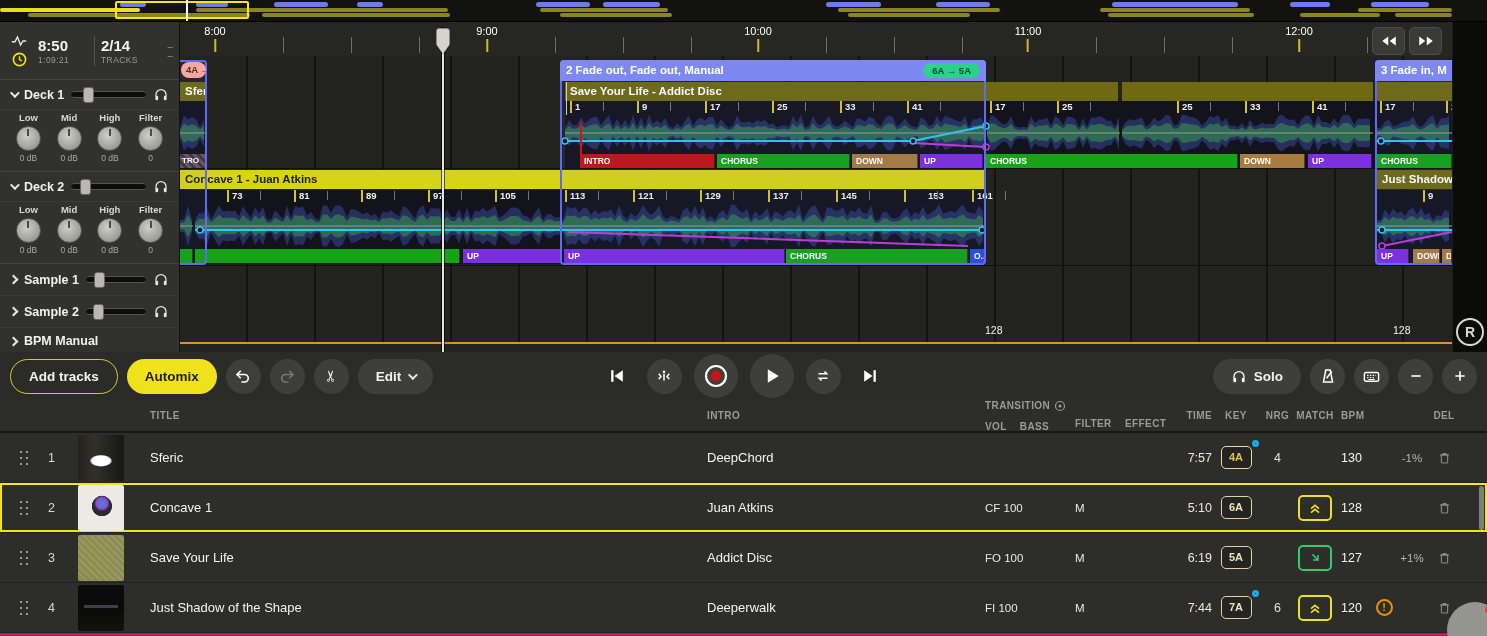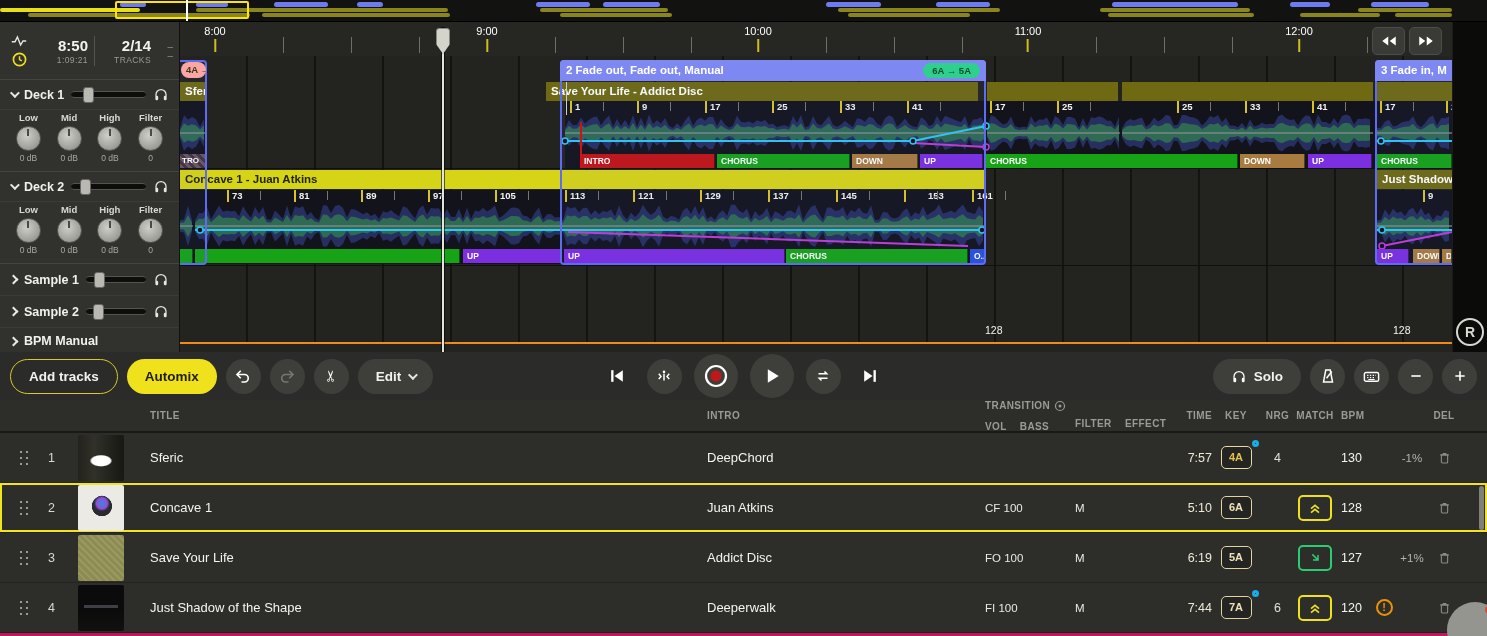--- a/index.html
+++ b/index.html
@@ -13,21 +13,21 @@
   .mview{position:absolute;top:1px;height:18px;border:2px solid #ffe600;border-radius:2px}
   .mplay{position:absolute;top:0;width:2px;height:21px;background:#fff}
 
   
   .main{position:absolute;left:0;top:22px;width:1487px;height:330px;display:flex}
 
   
   .sidebar{width:180px;height:330px;background:#31312e;border-right:1px solid #111;flex:none;overflow:hidden}
   .sb-top{height:58px;display:flex;align-items:center;border-bottom:1px solid #45453f;padding:0 6px;gap:6px}
   .sb-icons{display:flex;flex-direction:column;gap:5px;align-items:center;width:26px}
-  .sb-time{text-align:right;min-width:50px}
+  .sb-time{text-align:left;min-width:50px}
   .sb-time .big{color:#f2f2ee;font-size:15px;font-weight:bold}
   .sb-time .small{color:#9a9a94;font-size:8.5px;letter-spacing:.4px;margin-top:1px}
   .sb-div{width:1px;height:30px;background:#55554f}
   .sb-dashes{margin-left:auto;color:#8a8a84;font-size:10px;line-height:9px;text-align:center}
   .sb-row{height:30px;display:flex;align-items:center;gap:7px;padding:0 10px;border-bottom:1px solid #3c3c37}
   .sb-label{color:#f0f0ec;font-size:12.5px;font-weight:bold;white-space:nowrap}
   .chev{width:7px;height:7px;border-right:2px solid #e8e8e4;border-bottom:2px solid #e8e8e4;flex:none}
   .chev.down{transform:rotate(45deg) translateY(-2px)}
   .chev.right{transform:rotate(-45deg)}
   .slider{position:relative;flex:1;height:7px;background:#0d0d0c;border-radius:4px;border-top:1px solid #55554f;border-bottom:1px solid #55554f}
@@ -372,21 +372,21 @@
         <svg width="18" height="14" viewBox="0 0 24 16">
             <path d="M3 2l8 6-8 6zM13 2l8 6-8 6z" fill="#fff"></path>
           </svg>
       </button>
 
       <div class="clipbody" style="left:0;top:79px;width:27px;height:67px"></div>
       <div class="clipbody" style="left:385px;top:79px;width:887px;height:67px"></div>
       <div class="clipbody" style="left:0;top:168px;width:806px;height:74px"></div>
       <div class="clipbody" style="left:1197px;top:168px;width:75px;height:74px"></div>
 
-      <div class="clip-title" style="left:366px;top:60px;width:432px"><span>Save Your Life - Addict Disc</span></div>
+      <div class="clip-title" style="left:385px;top:60px;width:432px"><span>Save Your Life - Addict Disc</span></div>
       <div class="clip-title" style="left:807px;top:60px;width:131px"></div>
       <div class="clip-title" style="left:942px;top:60px;width:251px"></div>
       <div class="clip-title" style="left:1197px;top:60px;width:75px"></div>
       <div class="clip-title" style="left:0;top:60px;width:27px"><span>Sfer</span></div>
 
       <div class="clip-title sel" style="left:0;top:148px;width:806px"><span>Concave 1 - Juan Atkins</span></div>
       <div class="clip-title" style="left:1197px;top:148px;width:75px"><span>Just Shadow</span></div>
 
       <div class="beatrow" style="top:79px">
 

